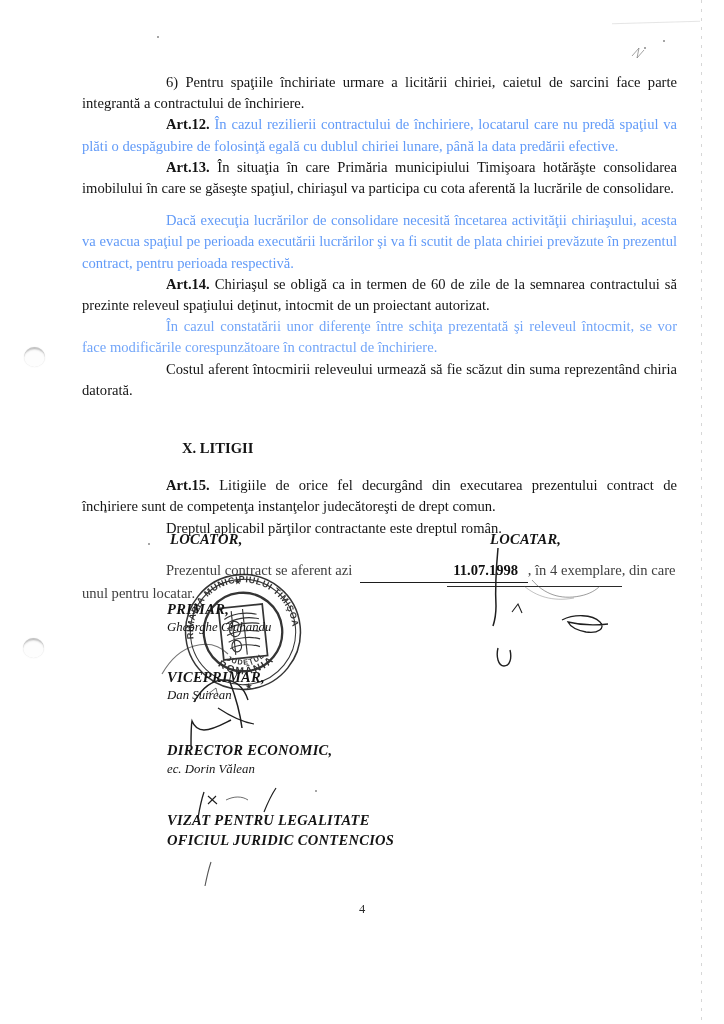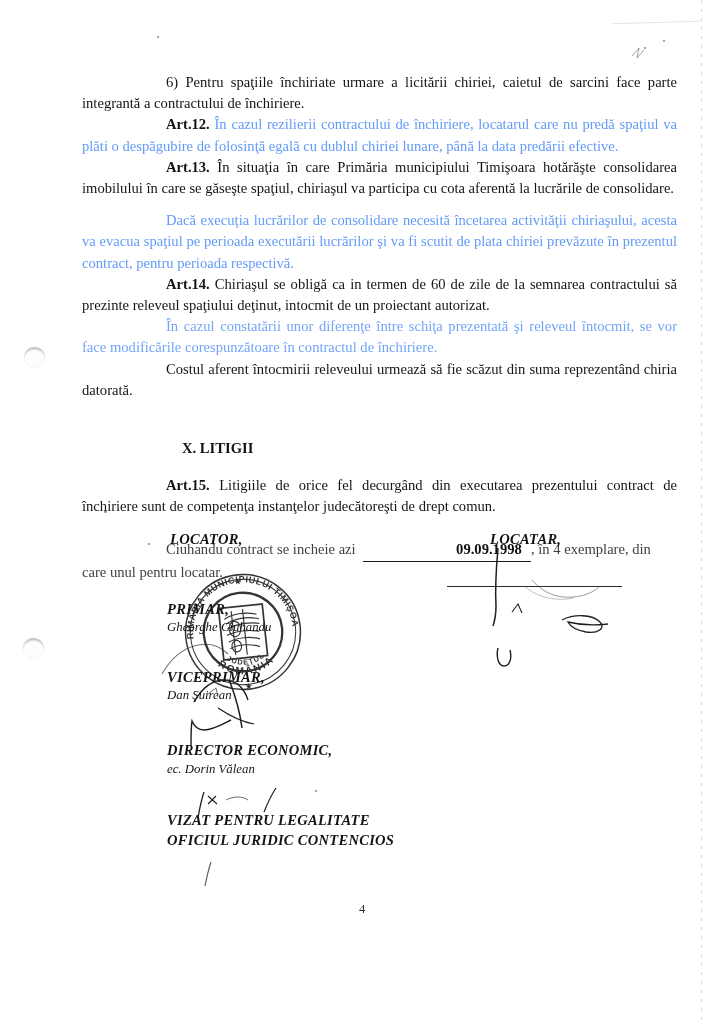--- a/index.html
+++ b/index.html
@@ -210,24 +210,25 @@
     <p class="para faded2">În cazul constatării unor diferenţe între schiţa prezentată şi releveul întocmit, se vor face modificările corespunzătoare în contractul de închiriere.</p>
 
     <p class="para">Costul aferent întocmirii releveului urmează să fie scăzut din suma reprezentând chiria datorată.</p>
 
     <div class="gap-md"></div>
 
     <p class="heading">X. LITIGII</p>
 
     <p class="para"><b>Art.15.</b><span> Litigiile de orice fel decurgând din executarea prezentului contract de închiriere sunt de competenţa instanţelor judecătoreşti de drept comun.</span></p>
 
+    <p class="para noindent" style="text-indent:84px;">Dreptul aplicabil părţilor contractante este dreptul român.</p>
 
     <div class="gap-md"></div>
 
-    <p class="date-line"><span>Ciuhandu contract se incheie azi</span>&nbsp;&nbsp;<span class="date-blank">09.09.1998</span><span>, în 4 exemplare, din care unul pentru locatar.</span></p>
+    <p class="date-line"><span>Prezentul contract se aferent azi</span>&nbsp;&nbsp;<span class="date-blank">11.07.1998</span><span>, în 4 exemplare, din care unul pentru locatar.</span></p>
 
   </div>
 
   <div class="sig-area">
 
     <div class="sig-label locator-label">LOCATOR,</div>
     <div class="sig-label locatar-label">LOCATAR,</div>
 
     <div class="locatar-rule"></div>
     <svg class="hand" style="left:440px; top:540px;" width="240" height="130">

